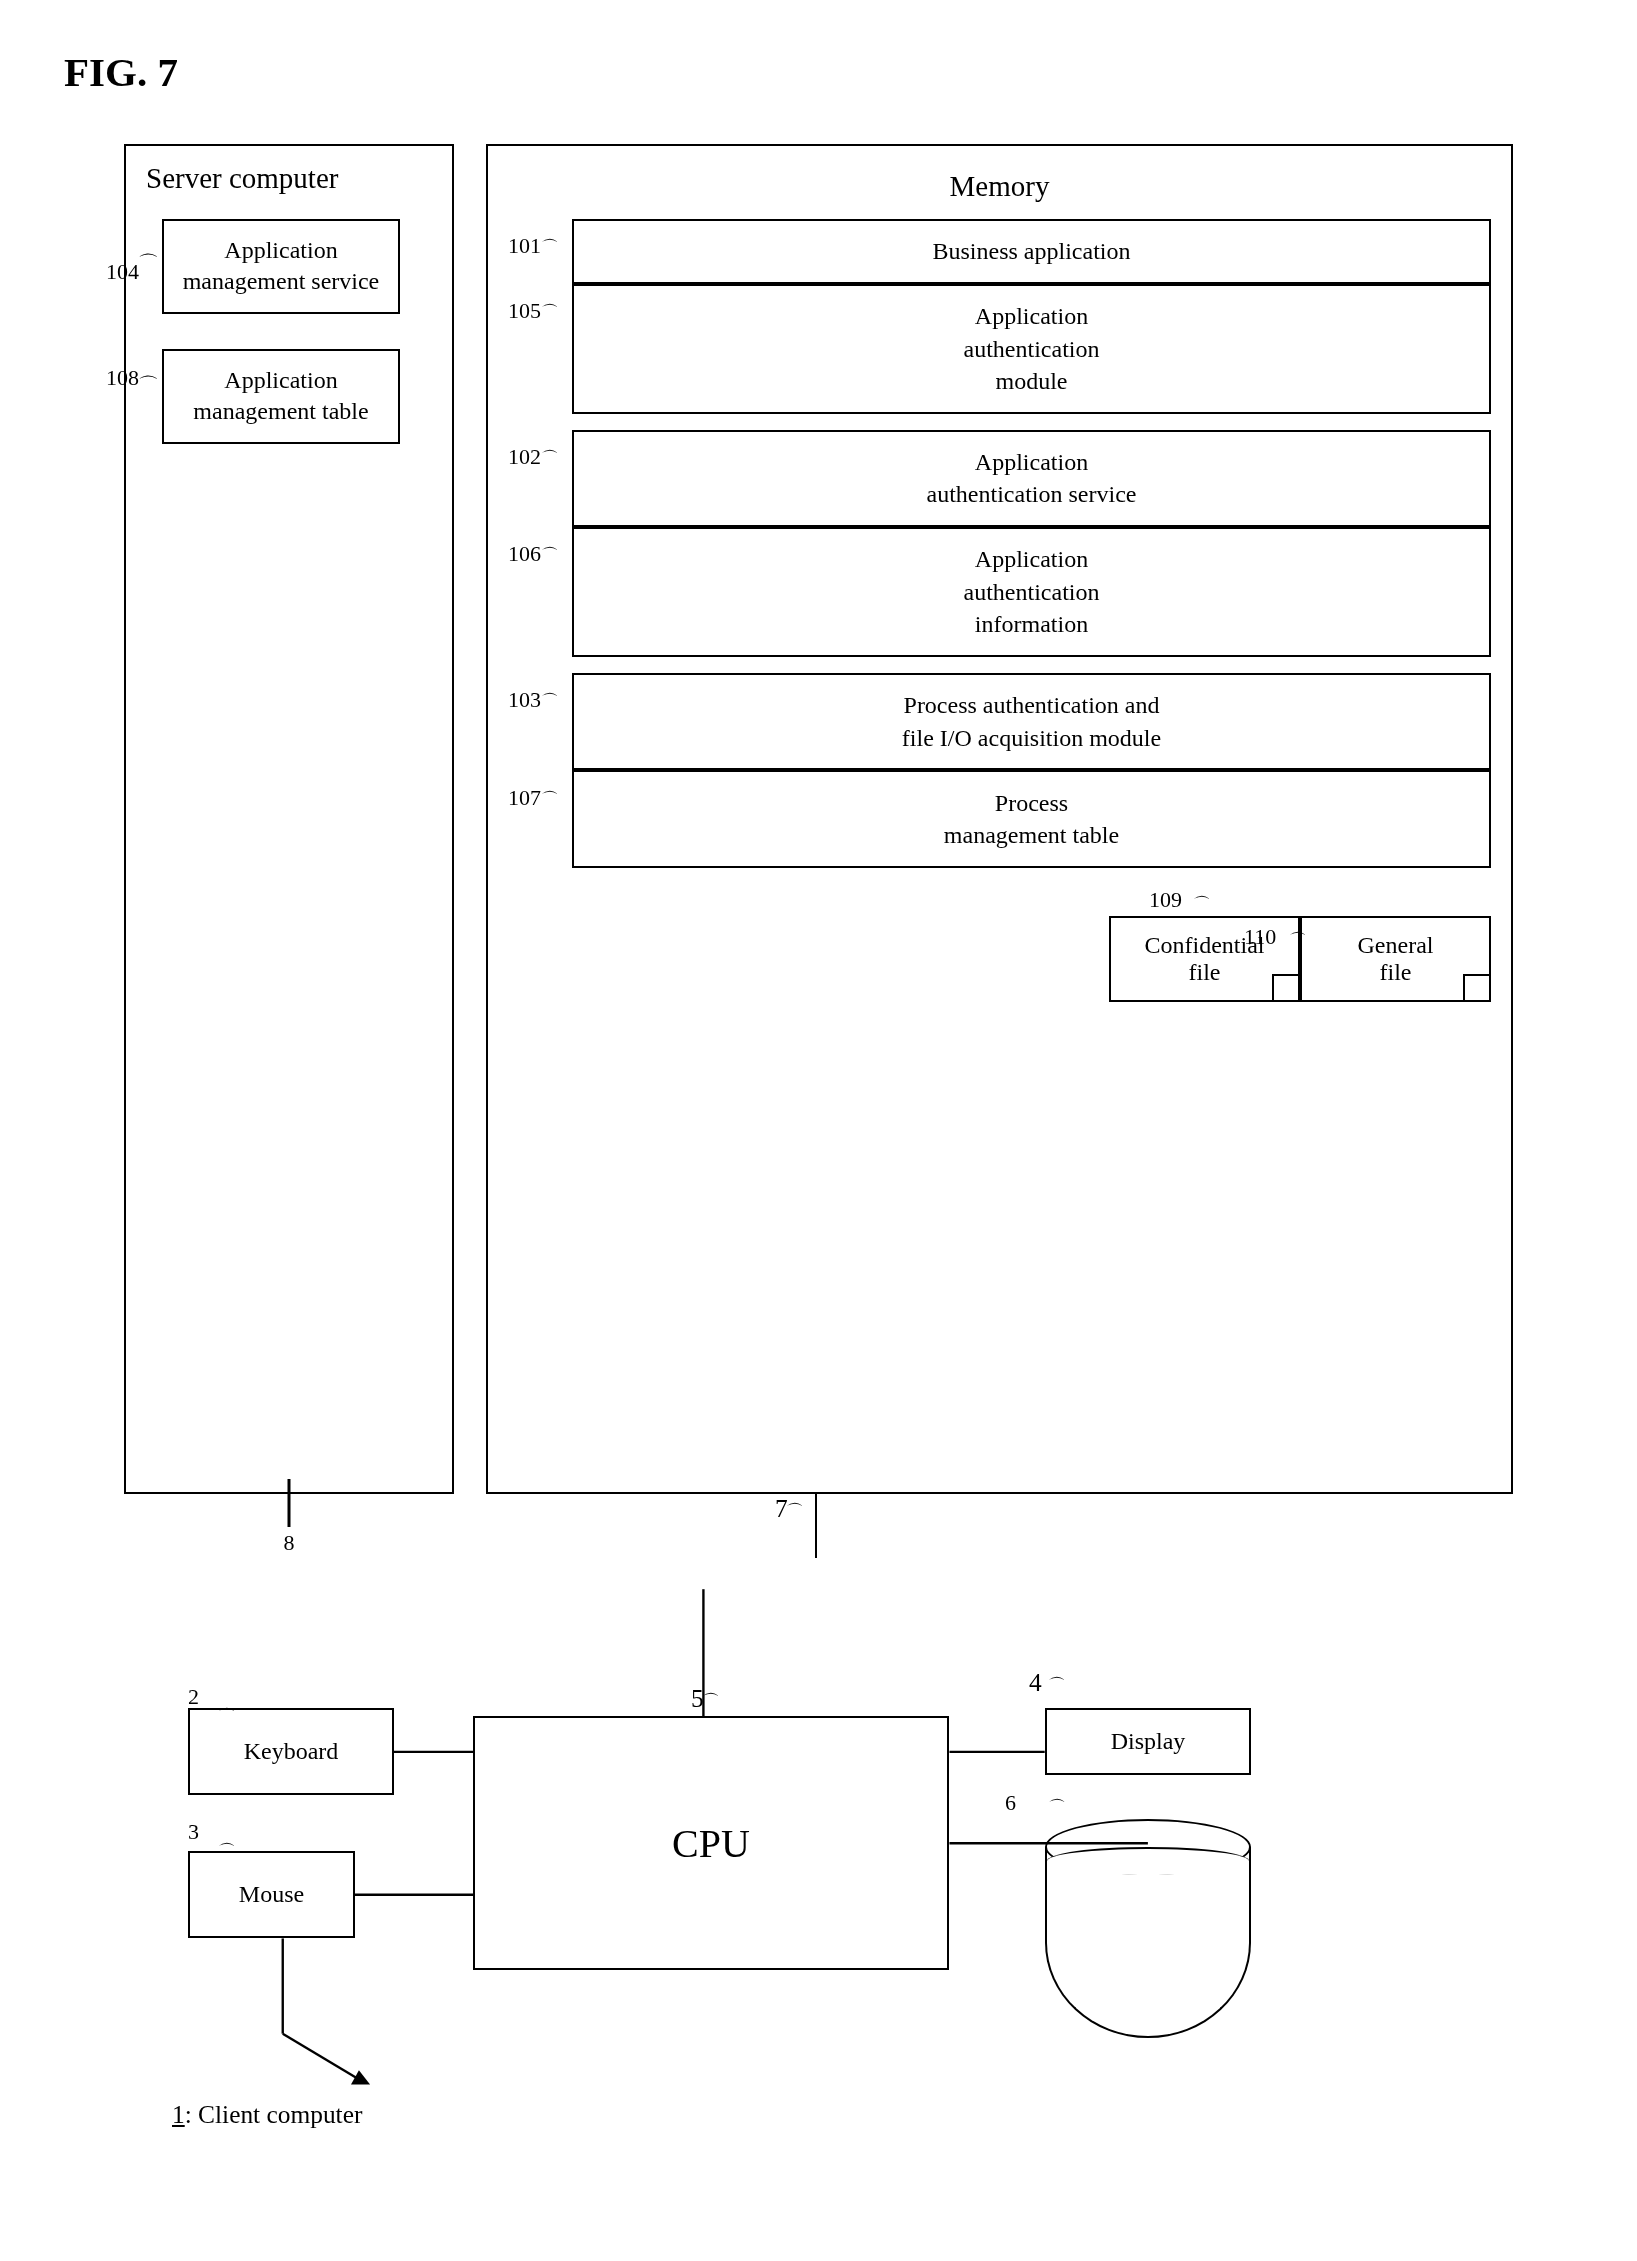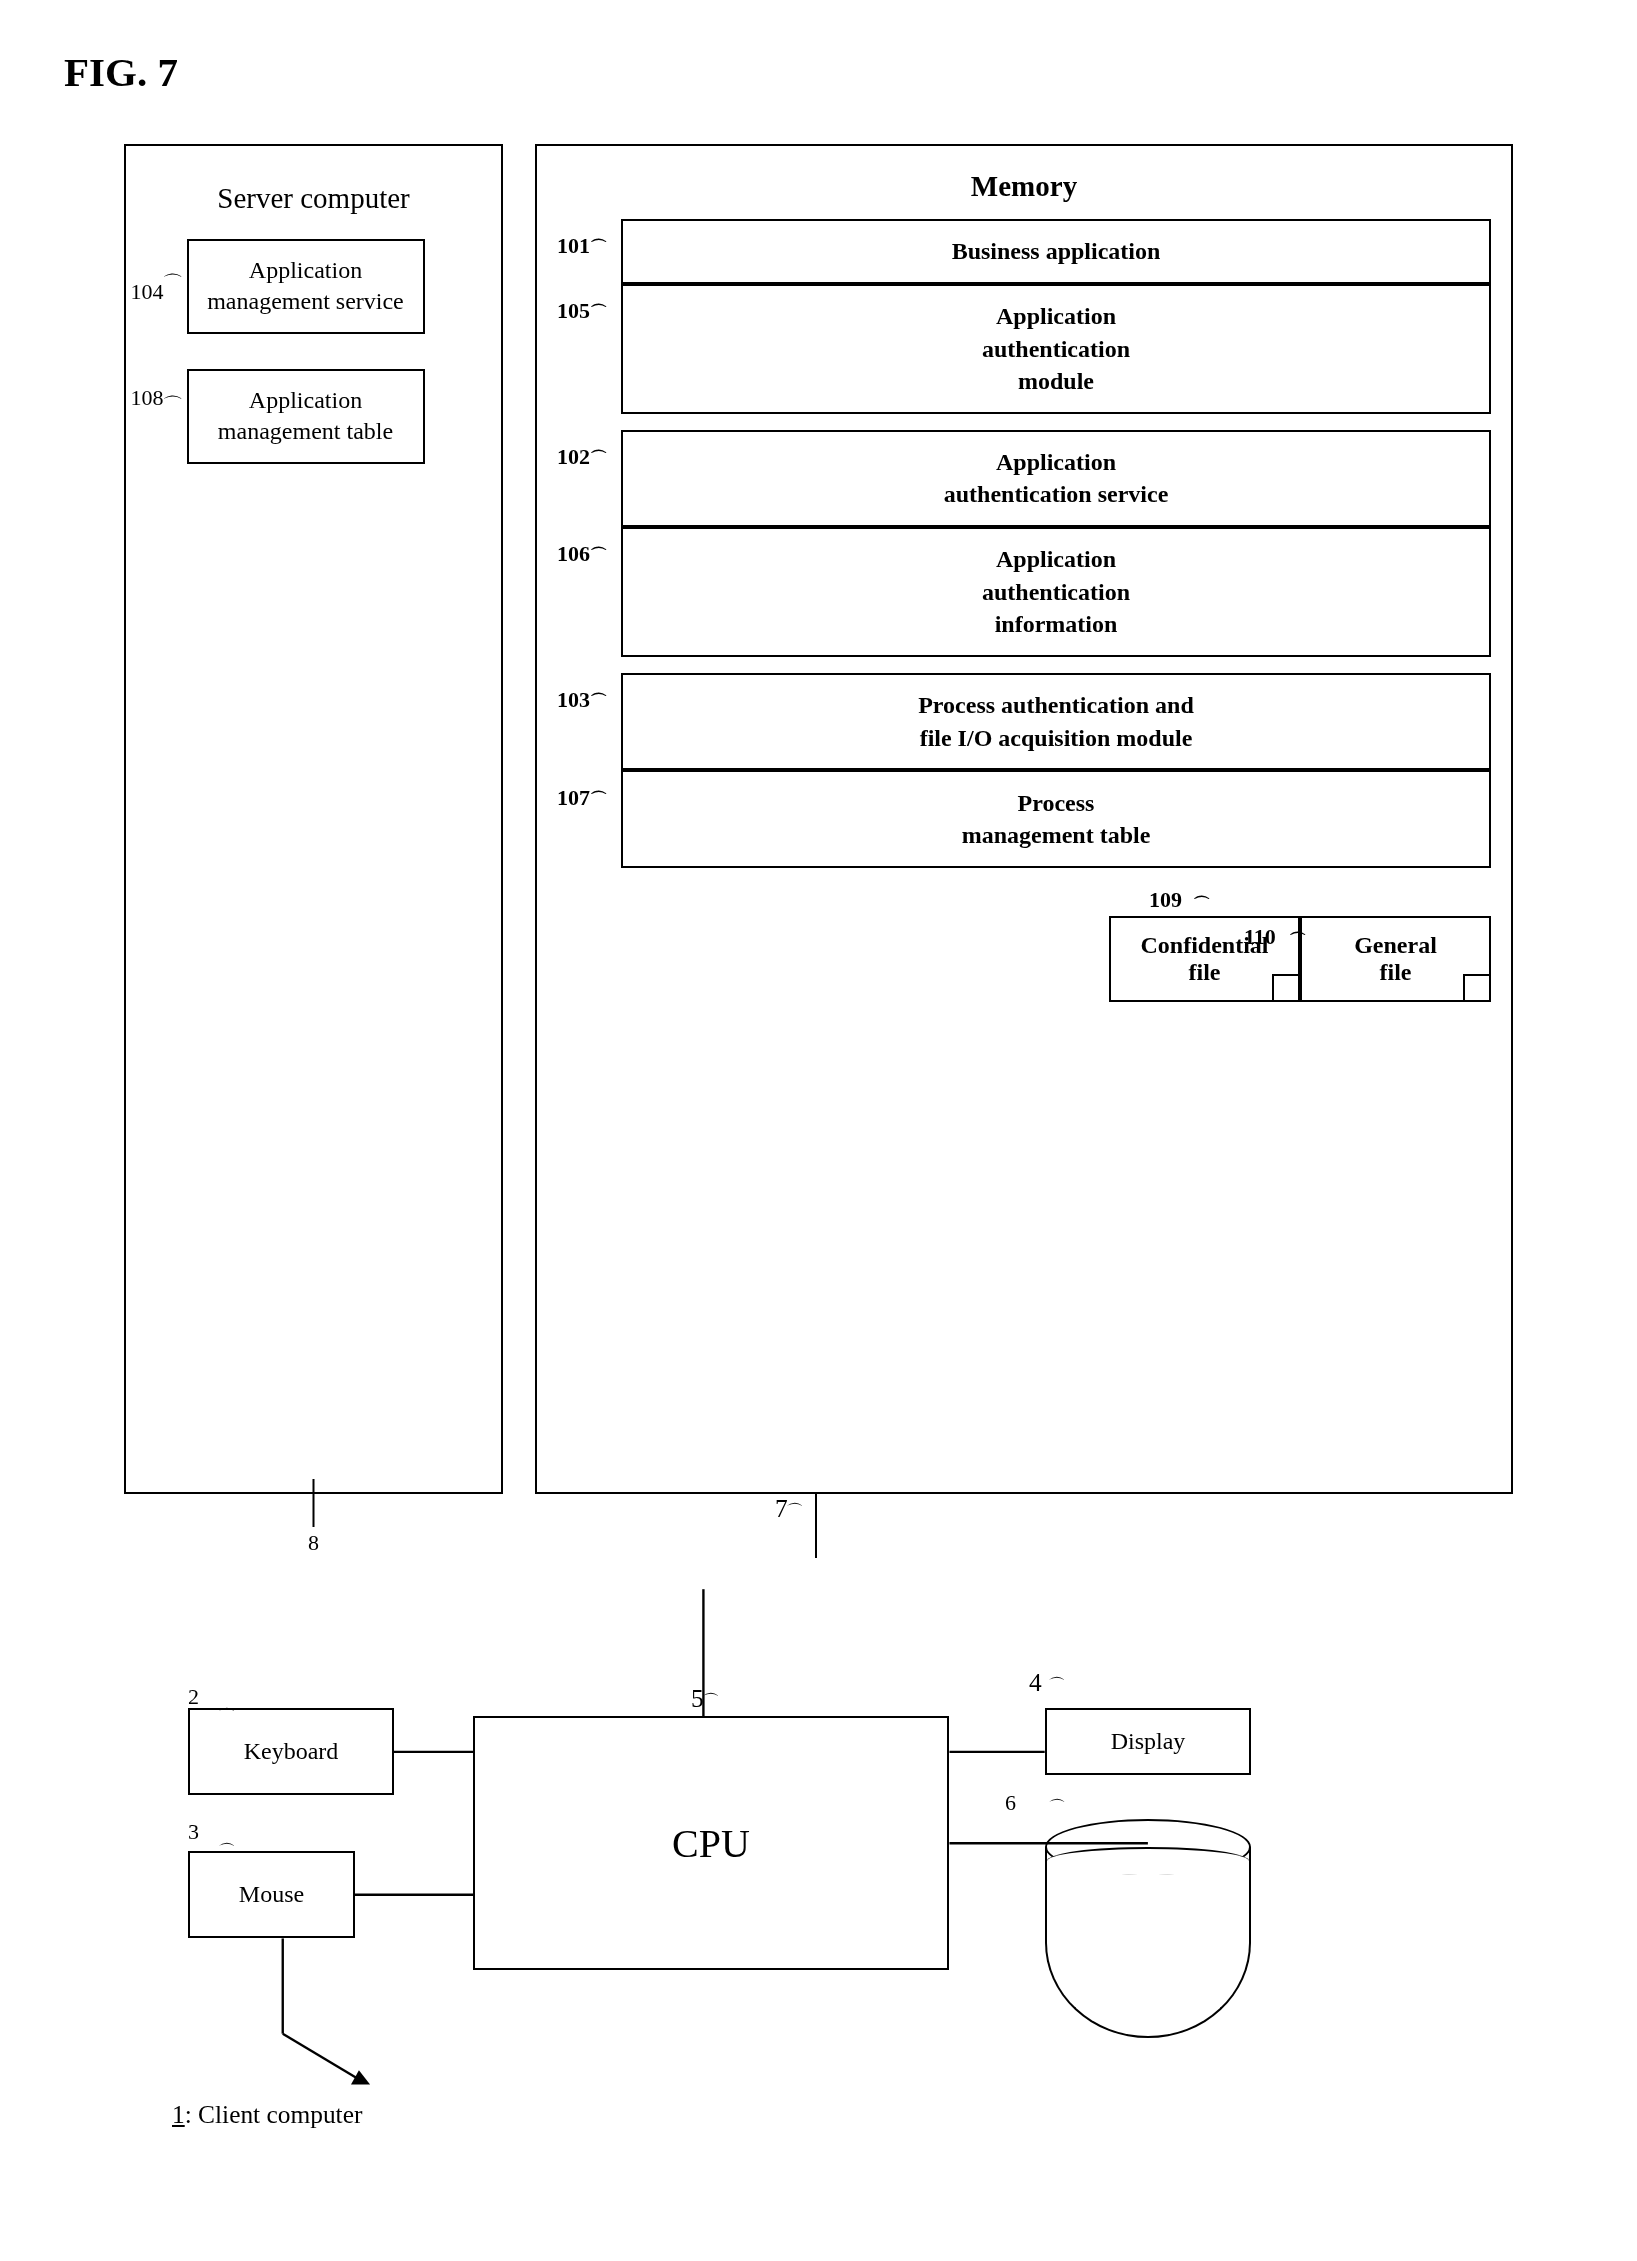--- a/index.html
+++ b/index.html
@@ -27,28 +27,28 @@
     .top-section {
       display: flex;
       width: 1389px;
       gap: 32px;
       margin-bottom: 0;
       position: relative;
     }
     
     .server-box {
       border: 2.4px solid #000;
-      padding: 36px 20px;
-      width: 379px;
+      padding: 16px 20px;
+      width: 330px;
       min-height: 413px;
       position: relative;
       flex-shrink: 0;
       display: flex;
       flex-direction: column;
-      align-items: center;
+      align-items: flex-start;
     }
     .server-label {
       font-size: 29px;
       text-align: center;
       margin-bottom: 24px;
     }
     .inner-box {
       border: 2.4px solid #000;
       padding: 14.3px 16px;
       text-align: center;
@@ -61,21 +61,20 @@
     
     .memory-box {
       border: 2.4px solid #000;
       padding: 24px 20px;
       flex: 1;
       min-height: 1350px;
       position: relative;
       display: flex;
       flex-direction: column;
       gap: 0px;
-      font-weight: bold;
     }
     .memory-label {
       font-size: 29px;
       text-align: center;
       margin-bottom: 16px;
     }
     .memory-row {
       display: flex;
       align-items: flex-start;
       margin-bottom: 0;

